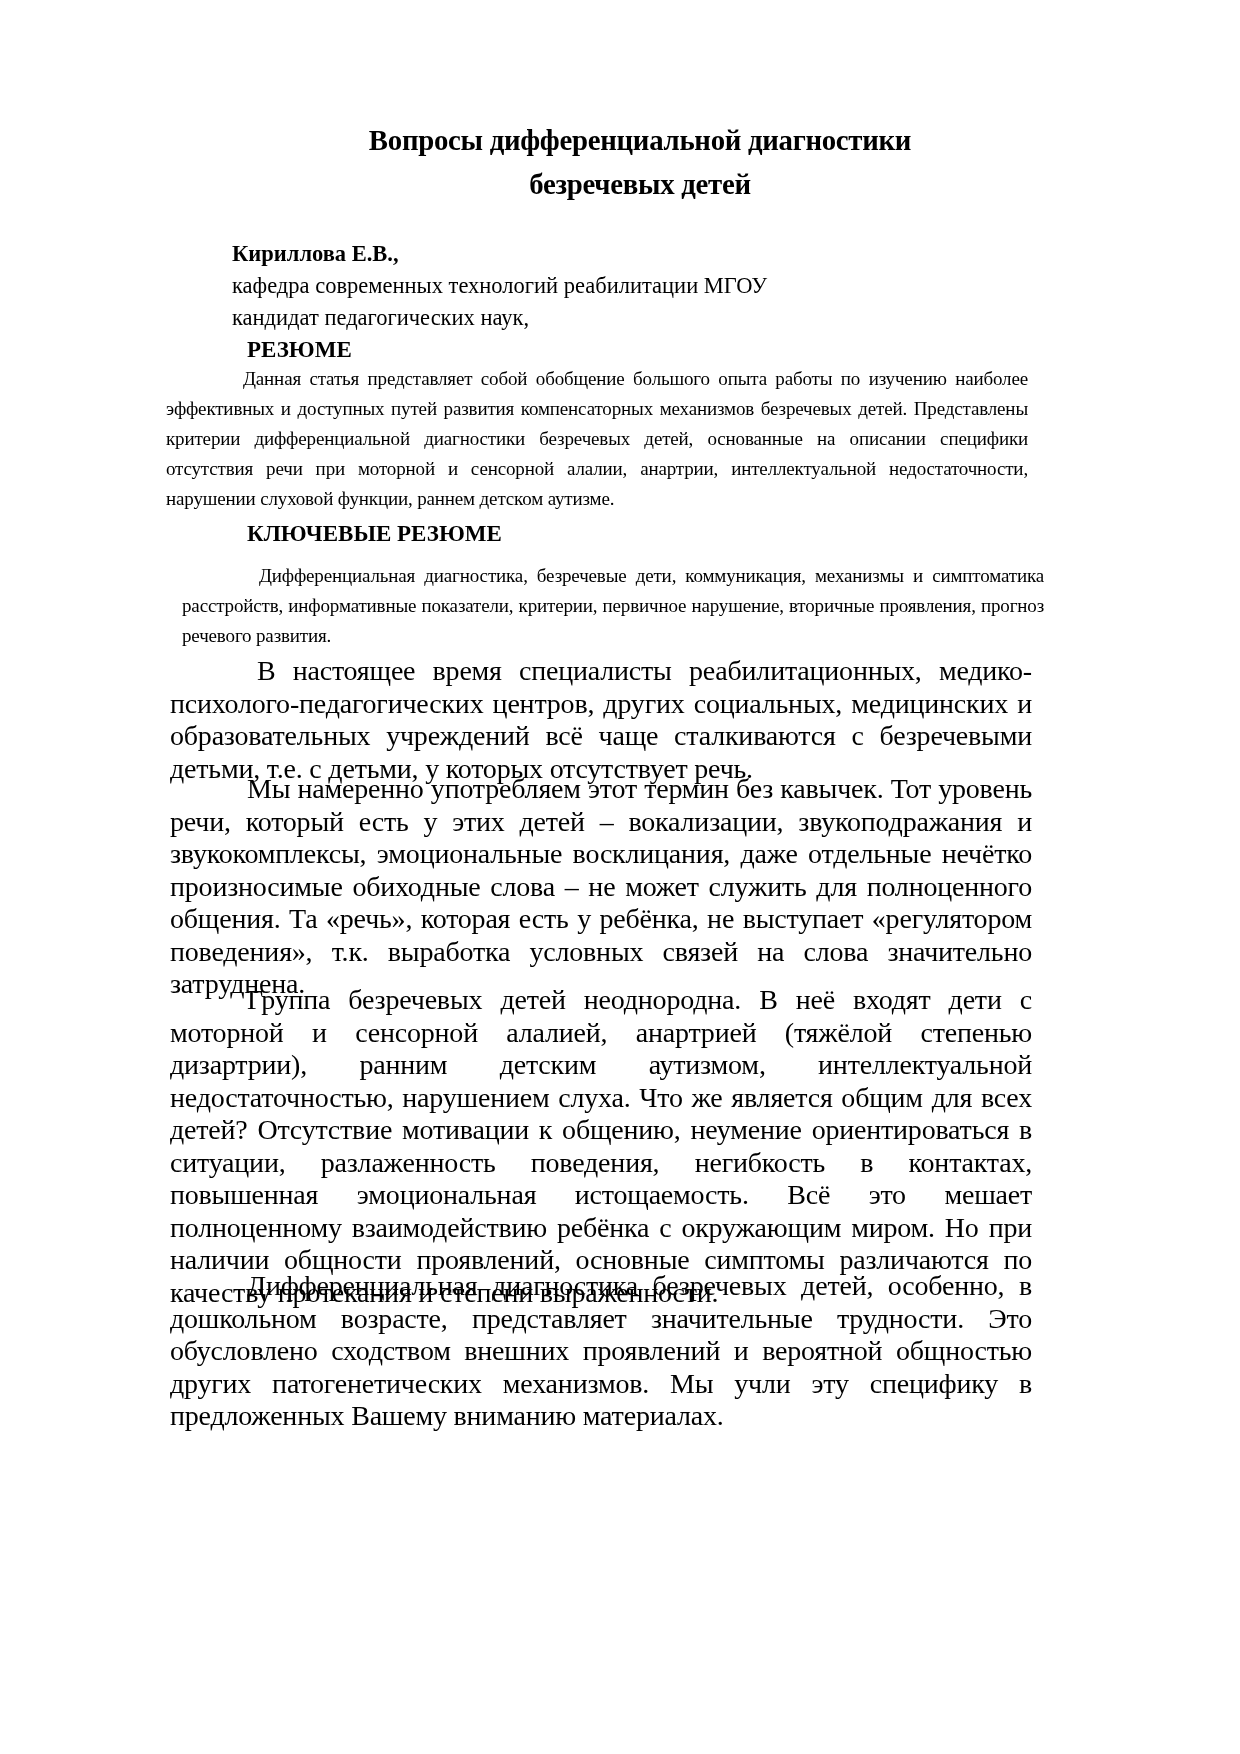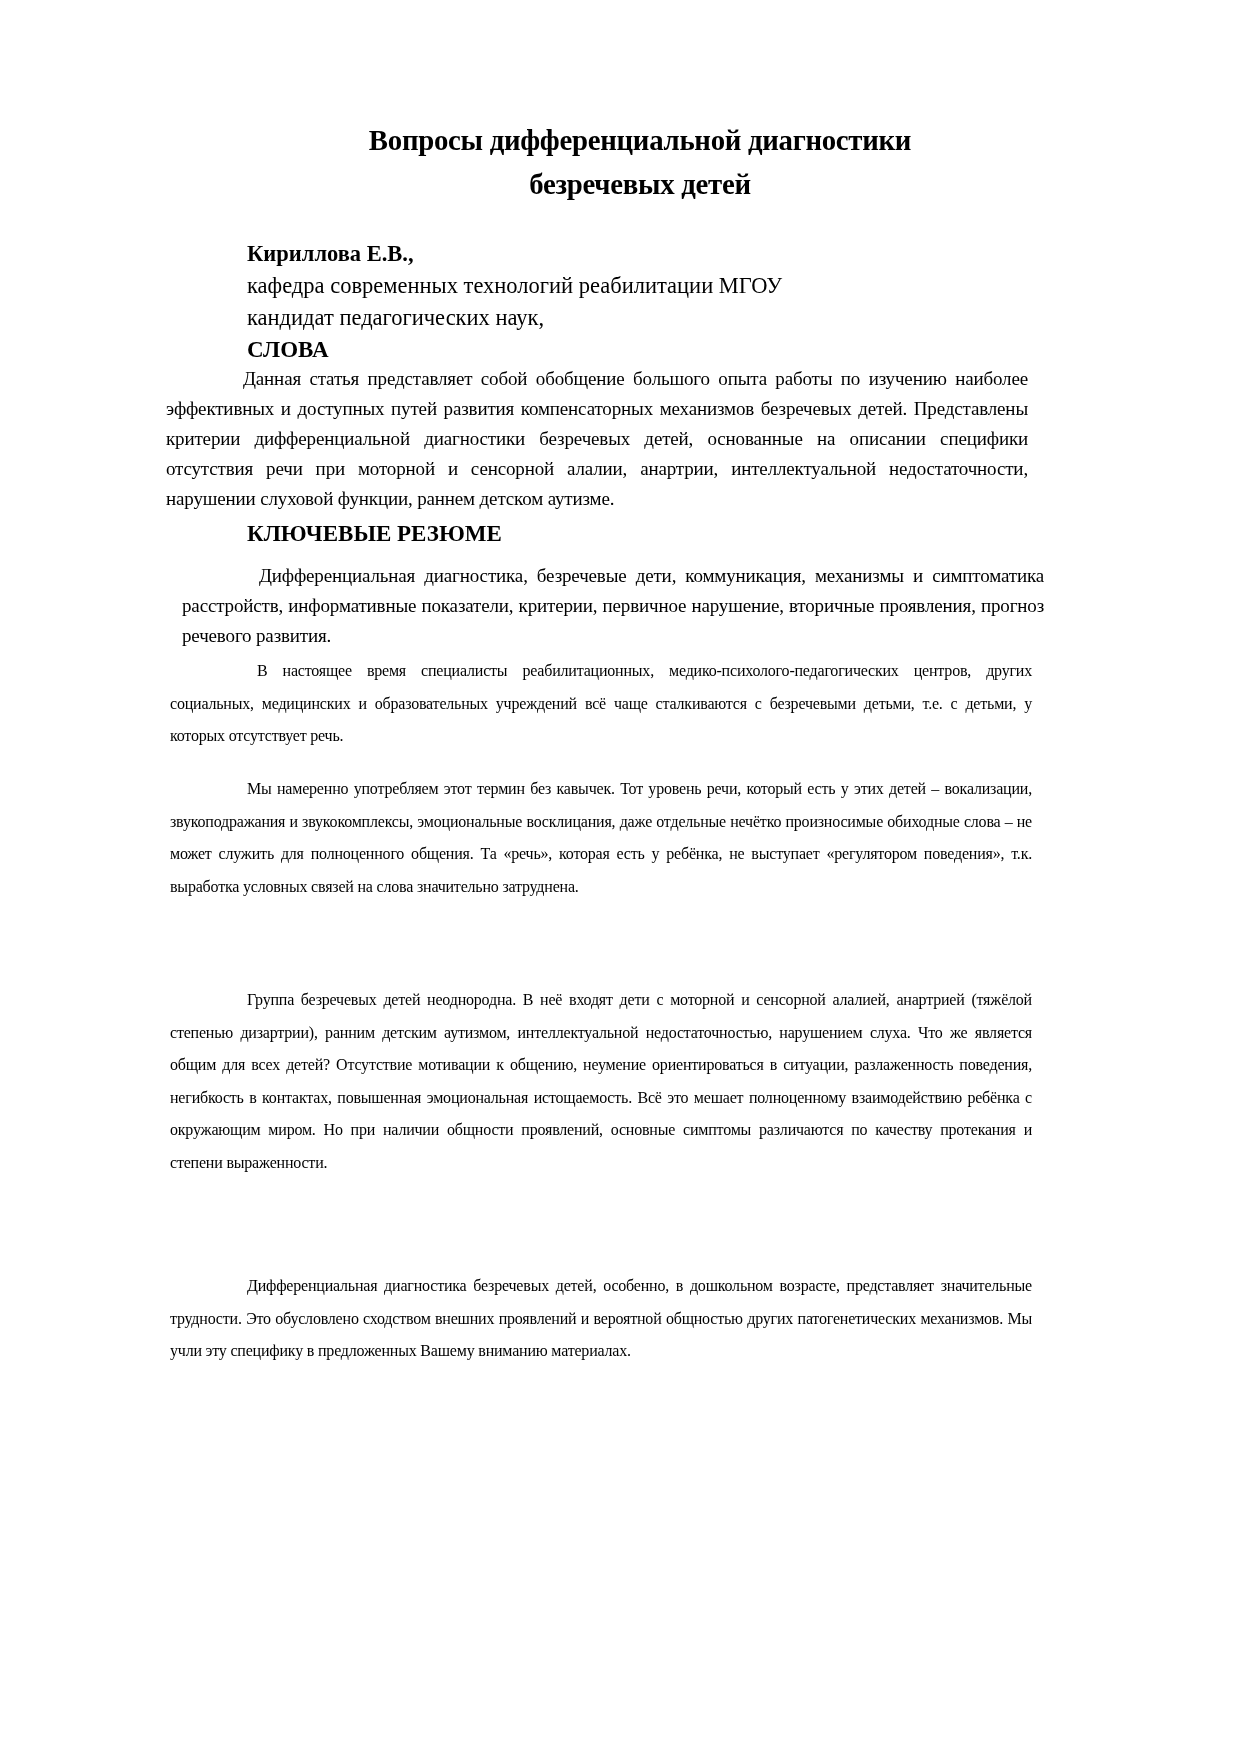--- a/index.html
+++ b/index.html
@@ -2,46 +2,46 @@
 <html><head>
   <meta charset="utf-8">
   <style>
     html, body { margin: 0; padding: 0; background: #ffffff; }
     body { width: 1240px; height: 1754px; position: relative; overflow: hidden;
            font-family: "Liberation Serif", "DejaVu Serif", serif; color: #000; }
     .page { position: absolute; left: 0; top: 0; width: 1240px; height: 1754px; padding-left: 48px; }
     .title { position: absolute; left: 170px; width: 940px; text-align: center;
              font-weight: bold; font-size: 30px; line-height: 44px; top: 118px;
              letter-spacing: -0.3px; transform: scaleX(0.96); transform-origin: center; }
-    .author-block { position: absolute; left: 247px; top: 238px; font-size: 22.5px; line-height: 32px; }
+    .author-block { position: absolute; left: 232px; top: 238px; font-size: 22.5px; line-height: 32px; }
     .author-name { font-weight: bold; }
     .section-head { position: absolute; left: 247px; font-weight: bold; font-size: 23px; line-height: 28px; }
     .small-para { position: absolute; left: 166px; width: 862px; font-size: 19px; line-height: 30px;
                   text-align: justify; text-indent: 77px; letter-spacing: -0.15px; }
     .small-para.last-line-left { text-align-last: left; }
-    .body-para { position: absolute; left: 170px; width: 862px; font-size: 16px; line-height: 32.5px;
+    .body-para { position: absolute; left: 170px; width: 862px; font-size: 28px; line-height: 32.5px;
                  text-align: justify; text-indent: 77px; letter-spacing: -0.2px; }
   </style>
 </head>
 <body>
 
 <div class="page">
 
   <div class="title">
     <div>Вопросы дифференциальной диагностики</div>
     <div>безречевых детей</div>
   </div>
 
   <div class="author-block">
     <div class="author-name">Кириллова Е.В.,</div>
     <div>кафедра современных технологий реабилитации МГОУ</div>
     <div>кандидат педагогических наук,</div>
   </div>
 
-  <div class="section-head" style="top:336px;">СЛОВА</div>
+  <div class="section-head" style="top:336px;">РЕЗЮМЕ</div>
   <p class="small-para last-line-left" style="top:364px; margin:0;">Данная статья представляет собой обобщение большого опыта работы по изучению наиболее эффективных и доступных путей развития компенсаторных механизмов безречевых детей. Представлены критерии дифференциальной диагностики безречевых детей, основанные на описании специфики отсутствия речи при моторной и сенсорной алалии, анартрии, интеллектуальной недостаточности, нарушении слуховой функции, раннем детском аутизме.</p>
 
   <div class="section-head" style="top:520px;">КЛЮЧЕВЫЕ РЕЗЮМЕ</div>
   <p class="small-para last-line-left" style="top:545px; margin:16px;">Дифференциальная диагностика, безречевые дети, коммуникация, механизмы и симптоматика расстройств, информативные показатели, критерии, первичное нарушение, вторичные проявления, прогноз речевого развития.</p>
 
   <p class="body-para" style="top:655px; margin:0; text-indent:87px;">В настоящее время специалисты реабилитационных, медико-психолого-педагогических центров, других социальных, медицинских и образовательных учреждений всё чаще сталкиваются с безречевыми детьми, т.е. с детьми, у которых отсутствует речь.</p>
   <p class="body-para" style="top:773px; margin:0;">Мы намеренно употребляем этот термин без кавычек. Тот уровень речи, который есть у этих детей – вокализации, звукоподражания и звукокомплексы, эмоциональные восклицания, даже отдельные нечётко произносимые обиходные слова – не может служить для полноценного общения. Та «речь», которая есть у ребёнка, не выступает «регулятором поведения», т.к. выработка условных связей на слова значительно затруднена.</p>
   <p class="body-para" style="top:984px; margin:0;">Группа безречевых детей неоднородна. В неё входят дети с моторной и сенсорной алалией, анартрией (тяжёлой степенью дизартрии), ранним детским аутизмом, интеллектуальной недостаточностью, нарушением слуха. Что же является общим для всех детей? Отсутствие мотивации к общению, неумение ориентироваться в ситуации, разлаженность поведения, негибкость в контактах, повышенная эмоциональная истощаемость. Всё это мешает полноценному взаимодействию ребёнка с окружающим миром. Но при наличии общности проявлений, основные симптомы различаются по качеству протекания и степени выраженности.</p>
   <p class="body-para" style="top:1270px; margin:0;">Дифференциальная диагностика безречевых детей, особенно, в дошкольном возрасте, представляет значительные трудности. Это обусловлено сходством внешних проявлений и вероятной общностью других патогенетических механизмов. Мы учли эту специфику в предложенных Вашему вниманию материалах.</p>
 

